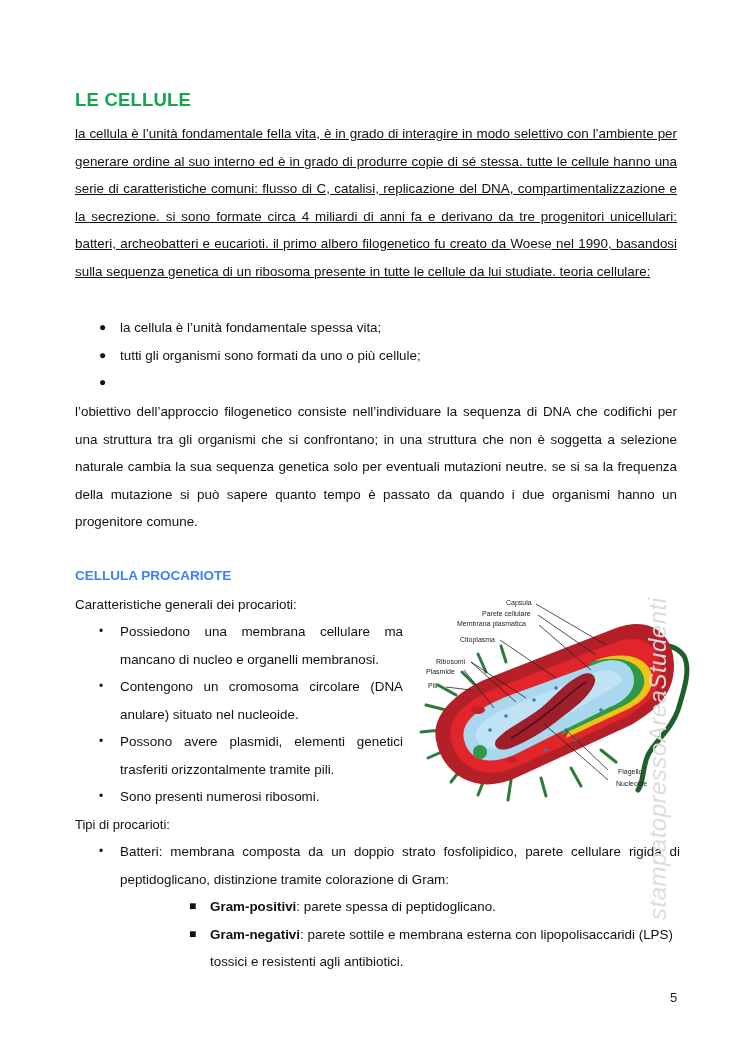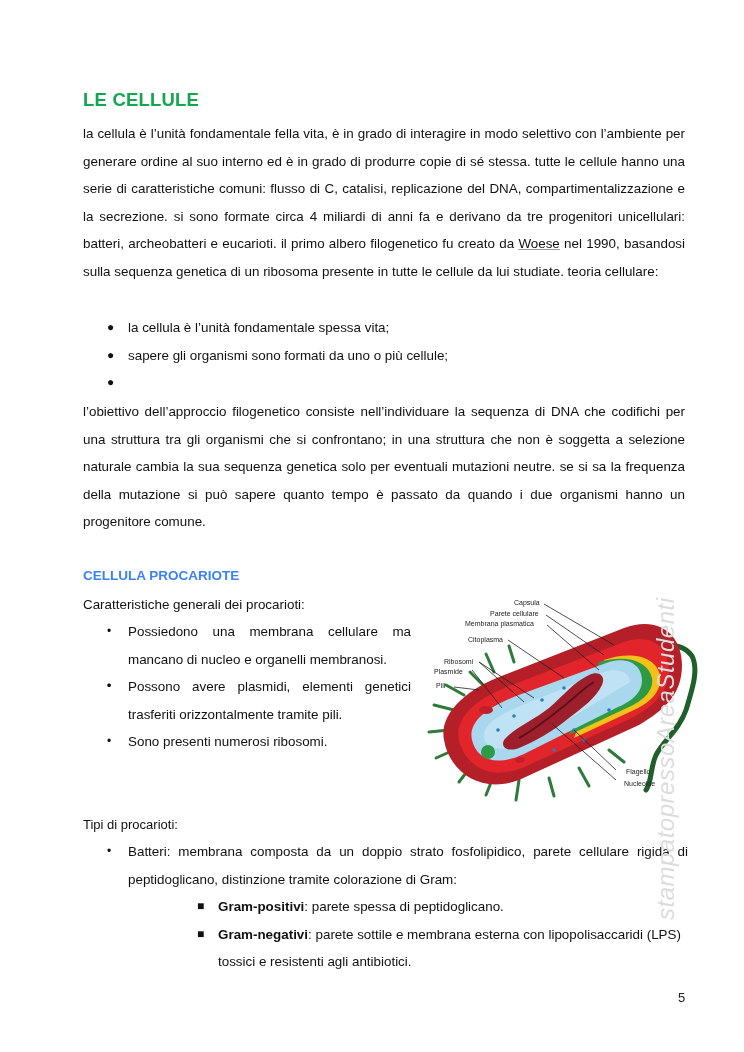--- a/index.html
+++ b/index.html
@@ -1,24 +1,24 @@
 <!DOCTYPE html>
 <html><head>
   <meta charset="utf-8">
   <style>
     html, body { margin: 0; padding: 0; background: #ffffff; }
     body { width: 744px; height: 1052px; position: relative; overflow: hidden;
       font-family: "Liberation Sans", sans-serif; color: #111; }
-    .page { position: absolute; left: 12px; top: 0; width: 672px; height: 1052px; }
+    .page { position: absolute; left: 4px; top: 0; width: 672px; height: 1052px; }
     .h1 { position: absolute; left: 71px; top: 89px; font-size: 18.5px; font-weight: bold;
       color: #12a650; letter-spacing: 0.2px; }
     .h2 { position: absolute; left: 71px; top: 568px; font-size: 13.5px; color: #3b82f6; font-weight: bold; }
     .para { position: absolute; font-size: 13.4px; line-height: 27.5px; text-align: justify;
       text-align-last: left; }
-    .p1 { left: 71px; top: 120px; width: 602px; }
+    .p1 { left: 71px; top: 120px; width: 602px; text-decoration: underline; }
     .p2 { left: 71px; top: 398px; width: 602px; }
     .u { text-decoration: underline; text-decoration-color: #999; }
     ul.blist { position: absolute; margin: 0; padding: 0; list-style: none; }
     ul.blist li { position: relative; font-size: 13.4px; line-height: 27.5px; }
     ul.blist li .bullet { position: absolute; left: -21px; top: 0; font-size: 12px; }
     .l1 { left: 116px; top: 314px; width: 560px; }
     .intro2 { position: absolute; left: 71px; top: 591px; font-size: 13.4px; line-height: 27.5px; }
     .l2 { left: 116px; top: 618px; width: 283px; }
     .l2 li { text-align: justify; text-align-last: left; }
     .tipi { position: absolute; left: 71px; top: 811px; font-size: 13px; line-height: 27.5px; }
@@ -38,33 +38,33 @@
 <body>
 
 <div class="page">
 
   <div class="h1">LE CELLULE</div>
 
   <div class="para p1"><span>la cellula è l’unità fondamentale fella vita, è in grado di interagire in modo selettivo con l’ambiente per generare ordine al suo interno ed è in grado di produrre copie di sé stessa. tutte le cellule hanno una serie di caratteristiche comuni: flusso di C, catalisi, replicazione del DNA, compartimentalizzazione e la secrezione. si sono formate circa 4 miliardi di anni fa e derivano da tre progenitori unicellulari: batteri, archeobatteri e eucarioti. il primo albero filogenetico fu creato da </span><span class="u">Woese</span><span> nel 1990, basandosi sulla sequenza genetica di un ribosoma presente in tutte le cellule da lui studiate. teoria cellulare:</span></div>
 
   <ul class="blist l1">
     <li><span class="bullet">●</span><span>la cellula è l’unità fondamentale spessa vita;</span></li>
-    <li><span class="bullet">●</span><span>sapere gli organismi sono formati da uno o più cellule;</span></li>
+    <li><span class="bullet">●</span><span>tutti gli organismi sono formati da uno o più cellule;</span></li>
     <li><span class="bullet">●</span></li>
   </ul>
 
   <div class="para p2">l’obiettivo dell’approccio filogenetico consiste nell’individuare la sequenza di DNA che codifichi per una struttura tra gli organismi che si confrontano; in una struttura che non è soggetta a selezione naturale cambia la sua sequenza genetica solo per eventuali mutazioni neutre. se si sa la frequenza della mutazione si può sapere quanto tempo è passato da quando i due organismi hanno un progenitore comune.</div>
 
   <div class="h2">CELLULA PROCARIOTE</div>
 
   <div class="intro2">Caratteristiche generali dei procarioti:</div>
 
   <ul class="blist l2">
     <li><span class="bullet">•</span><span>Possiedono una membrana cellulare ma mancano di nucleo e organelli membranosi.</span></li>
-    <li><span class="bullet">•</span></li>
+    <li><span class="bullet">•</span><span>Contengono un cromosoma circolare (DNA anulare) situato nel nucleoide.</span></li>
     <li><span class="bullet">•</span><span>Possono avere plasmidi, elementi genetici trasferiti orizzontalmente tramite pili.</span></li>
     <li><span class="bullet">•</span><span>Sono presenti numerosi ribosomi.</span></li>
   </ul>
 
   <div class="figure">
     <svg width="275" height="218" viewBox="0 0 275 218" xmlns="http://www.w3.org/2000/svg">
 
       <path d="M232 62 C250 50 262 58 268 66 C275 80 268 100 262 120 C255 140 240 150 232 165 C226 178 228 192 222 200" stroke="#1f5f2a" stroke-width="5" fill="none" stroke-linecap="round"></path>
 
       <g stroke="#2e7a3a" stroke-width="3" stroke-linecap="round">

